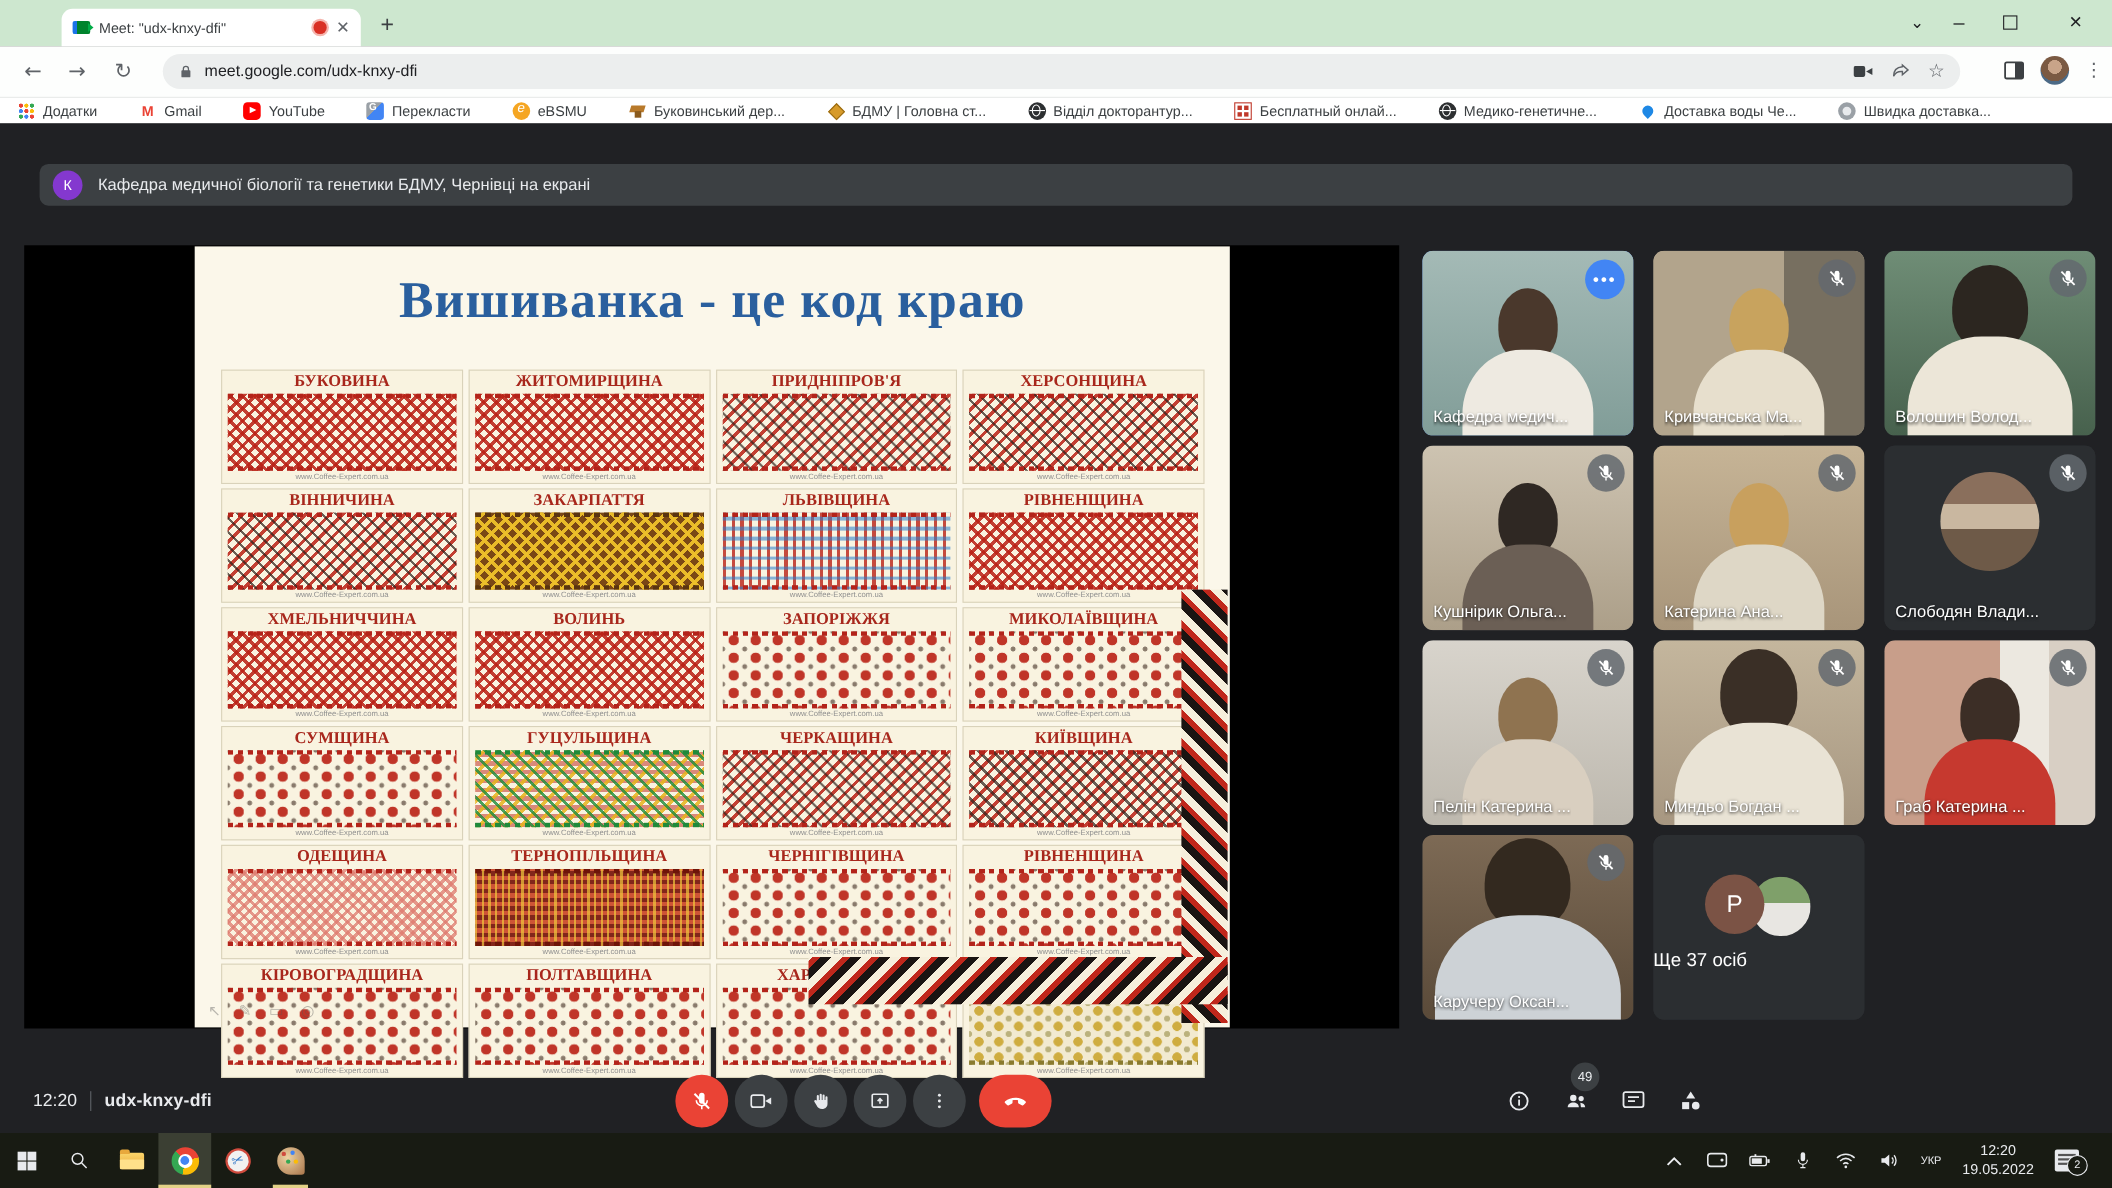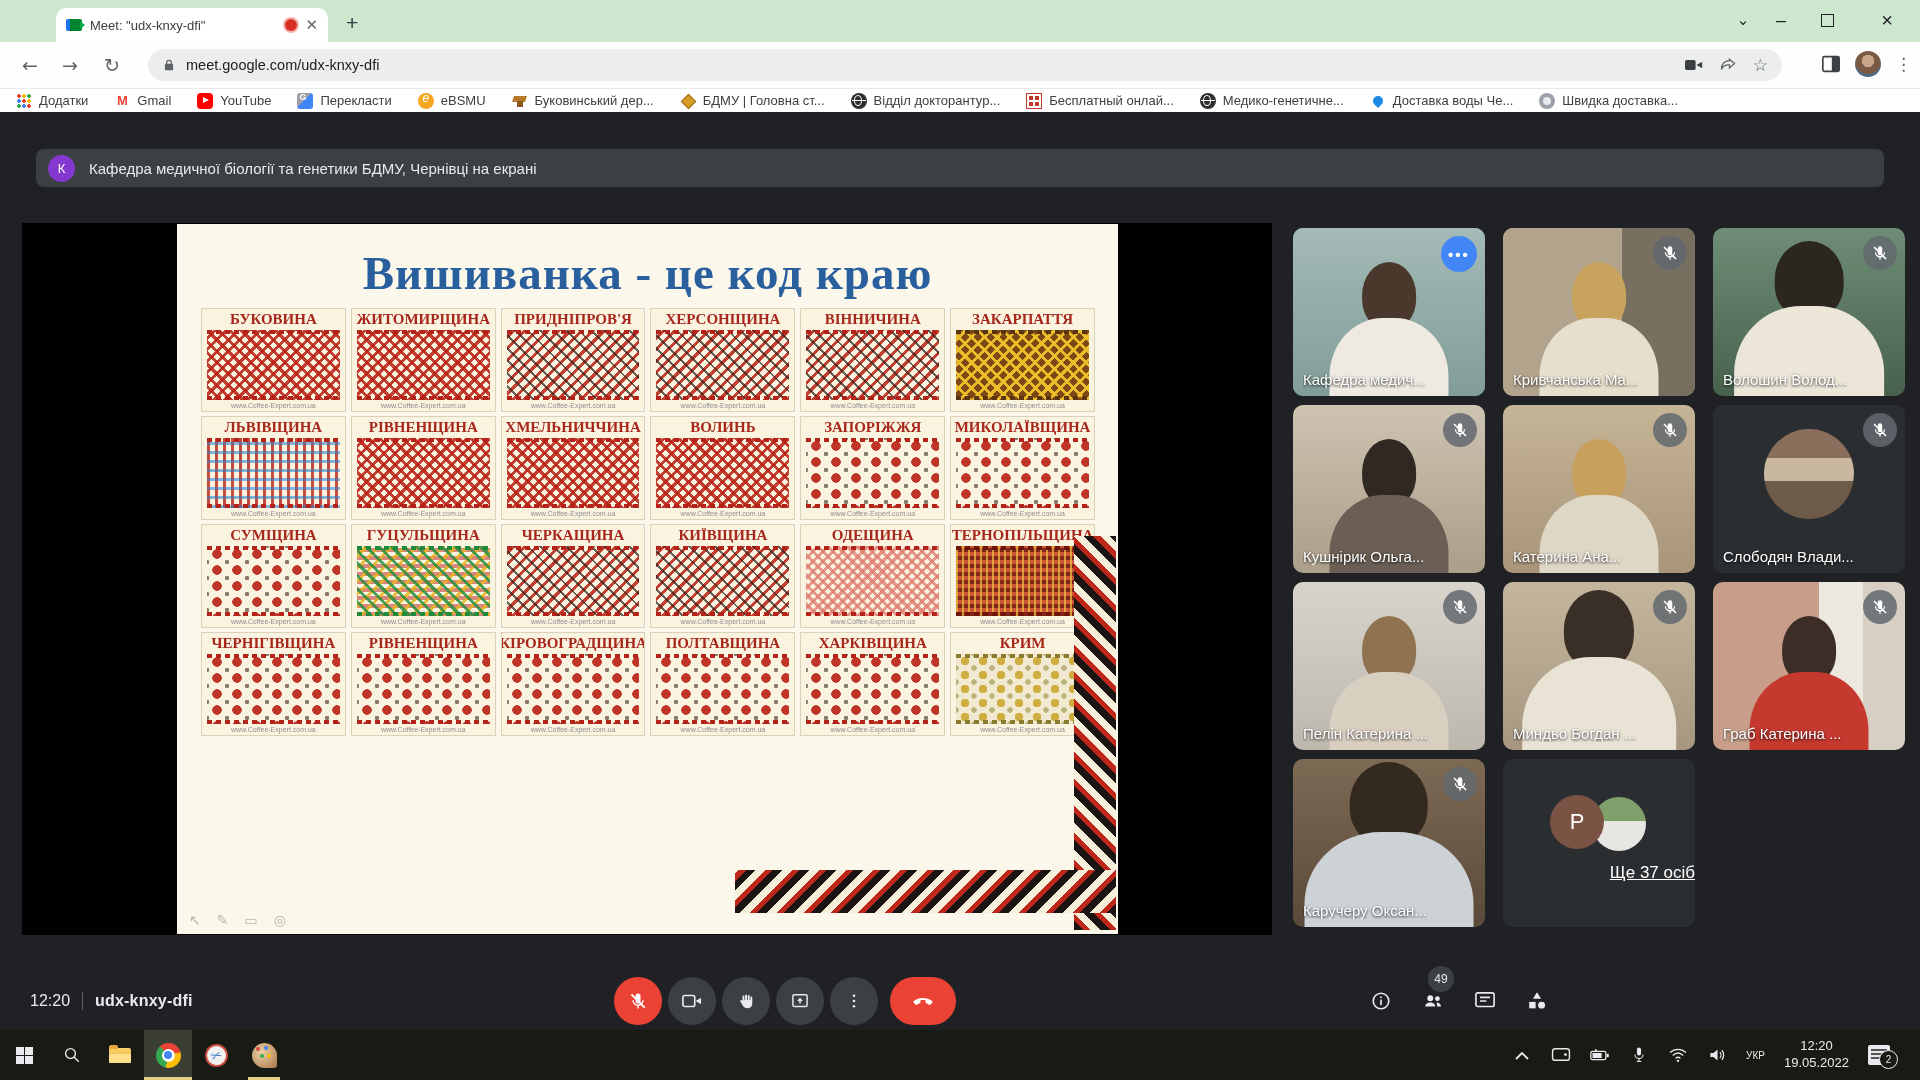--- a/index.html
+++ b/index.html
@@ -30,21 +30,21 @@
           font-family:"DejaVu Sans",sans-serif;font-size:19px;color:#5f6368;}
   .urlpill{position:absolute;left:148px;right:138px;top:7px;height:32px;background:#eceeee;border-radius:16px;
            display:flex;align-items:center;padding:0 14px;gap:10px;box-sizing:border-box;}
   .url-text{font-size:14.5px;color:#202124;flex:1;}
   .pill-right{display:flex;align-items:center;gap:16px;}
   .tb-right{position:absolute;top:9px;right:8px;display:flex;align-items:center;gap:14px;}
   .avatar-chip{width:26px;height:26px;border-radius:50%;background:radial-gradient(circle at 50% 38%,#c9a489 0 30%,#7b5a43 31% 62%,#4c6a86 63%);}
   .menu-dots{font-family:"DejaVu Sans",sans-serif;font-size:17px;color:#5f6368;}
 
   
-  .bookmarks{position:absolute;top:89px;left:0;width:100%;height:23px;background:#fff;display:flex;align-items:center;gap:26px;padding-left:16px;box-sizing:border-box;}
+  .bookmarks{position:absolute;top:89px;left:0;width:100%;height:23px;background:#fff;display:flex;align-items:center;gap:38px;padding-left:16px;box-sizing:border-box;}
   .bm{display:flex;align-items:center;gap:7px;}
   .bm-label{font-size:13px;color:#3c4043;white-space:nowrap;}
   .bi{width:16px;height:16px;position:relative;flex:none;}
   .bi.apps{background:
     radial-gradient(circle at 3px 3px,#ea4335 1.7px,transparent 2.1px),radial-gradient(circle at 8px 3px,#fbbc05 1.7px,transparent 2.1px),
     radial-gradient(circle at 13px 3px,#34a853 1.7px,transparent 2.1px),radial-gradient(circle at 3px 8px,#4285f4 1.7px,transparent 2.1px),
     radial-gradient(circle at 8px 8px,#ea4335 1.7px,transparent 2.1px),radial-gradient(circle at 13px 8px,#fbbc05 1.7px,transparent 2.1px),
     radial-gradient(circle at 3px 13px,#34a853 1.7px,transparent 2.1px),radial-gradient(circle at 8px 13px,#4285f4 1.7px,transparent 2.1px),
     radial-gradient(circle at 13px 13px,#ea4335 1.7px,transparent 2.1px);}
   .bi.gmail::after{content:"M";position:absolute;inset:0;text-align:center;font-weight:bold;font-size:13px;color:#ea4335;}
@@ -73,21 +73,21 @@
   .meet{position:absolute;top:113px;left:0;width:100%;bottom:50px;background:#202124;}
   .banner{position:absolute;left:36px;right:36px;top:36px;height:38px;background:#3c4043;border-radius:8px;
           display:flex;align-items:center;gap:14px;padding:0 12px;box-sizing:border-box;}
   .banner-av{width:27px;height:27px;border-radius:50%;background:#8438cf;color:#fff;display:flex;align-items:center;justify-content:center;font-size:13px;}
   .banner-text{color:#e8eaed;font-size:15px;}
 
   .present{position:absolute;left:22px;top:110px;width:1250px;height:712px;background:#000;}
   .slide{position:absolute;left:155px;top:1px;width:941px;height:710px;background:#fbf7ea;}
   .slide-title{position:absolute;top:22px;left:0;width:100%;text-align:center;
      font-family:"Liberation Serif",serif;font-weight:bold;font-size:47px;color:#2a5f9e;letter-spacing:1px;}
-  .rgrid{position:absolute;left:24px;top:84px;width:894px;display:grid;grid-template-columns:repeat(6,1fr);
+  .rgrid{position:absolute;left:24px;top:112px;width:894px;display:grid;grid-template-columns:repeat(4,1fr);
      grid-auto-rows:104px;gap:4px 5px;}
   .rtile{background:#f9f3e0;border:1px solid #d9d2ba;box-sizing:border-box;display:flex;flex-direction:column;
      align-items:center;padding:2px 5px;overflow:hidden;}
   .rname{font-family:"Liberation Serif",serif;font-weight:bold;font-size:15px;color:#a8271c;white-space:nowrap;}
   .pat{width:100%;flex:1;position:relative;color:#b3231a;min-height:0;margin:2px 0;}
   .pat::before,.pat::after{content:"";position:absolute;left:0;right:0;height:4px;
      background:repeating-linear-gradient(90deg,currentColor 0 5px,transparent 5px 9px);}
   .pat::before{top:0}.pat::after{bottom:0}
   .pat.red{background:repeating-linear-gradient(45deg,rgba(186,32,20,.85) 0 3px,transparent 3px 8px),
            repeating-linear-gradient(-45deg,rgba(186,32,20,.85) 0 3px,transparent 3px 8px);}
@@ -140,21 +140,21 @@
   .avatar-big{display:none;}
   .ptile.avatarv .avatar-big{display:block;position:absolute;top:24px;left:50%;transform:translateX(-50%);
      width:90px;height:90px;border-radius:50%;
      background:linear-gradient(180deg,#8a6f5c 0 32%,#c9b7a0 32% 58%,#6e5a48 58%);}
   .pair{display:none;}
   .ptile.morev .pair{display:flex;position:absolute;top:36px;left:50%;transform:translateX(-50%);}
   .pav{width:54px;height:54px;border-radius:50%;display:flex;align-items:center;justify-content:center;
      color:#fff;font-size:22px;}
   .pav1{background:#7b5345;z-index:1;}
   .pav2{background:linear-gradient(180deg,#7fa06a 0 45%,#e8e6e2 45%);margin-left:-14px;border:2px solid #2b2e31;}
-  .ptile.morev .pt-name{left:0;right:0;bottom:44px;max-width:none;text-align:right;font-size:17px;text-shadow:none;text-decoration:underline;}
+  .ptile.morev .pt-name{left:0;right:0;bottom:44px;max-width:none;text-align:left;font-size:17px;text-shadow:none;}
   .ptile.youv .pt-video{left:14px;top:18px;}
   .ptile.youv .sil{width:44%;height:58%;}
   .ptile.youv .sil::before{background:#2e2620;}
   
   .sc1 .pt-video{background:linear-gradient(180deg,#a4bab6,#819d98);}
   .sc1 .sil::before{background:#4a382c;} .sc1 .sil::after{background:#eeeae1;}
   .sc2 .pt-video{background:linear-gradient(90deg,#b2a48c 0 62%,#776f60 62%),linear-gradient(180deg,#b2a48c,#8d8472);}
   .sc2 .sil::before{background:#c8a35e;} .sc2 .sil::after{background:#e7dfcd;}
   .sc3 .pt-video{background:linear-gradient(180deg,#6f8d76,#47614d);}
   .sc3 .sil{width:78%;height:92%;} .sc3 .sil::before{background:#2c2620;} .sc3 .sil::after{background:#ece6d8;}

